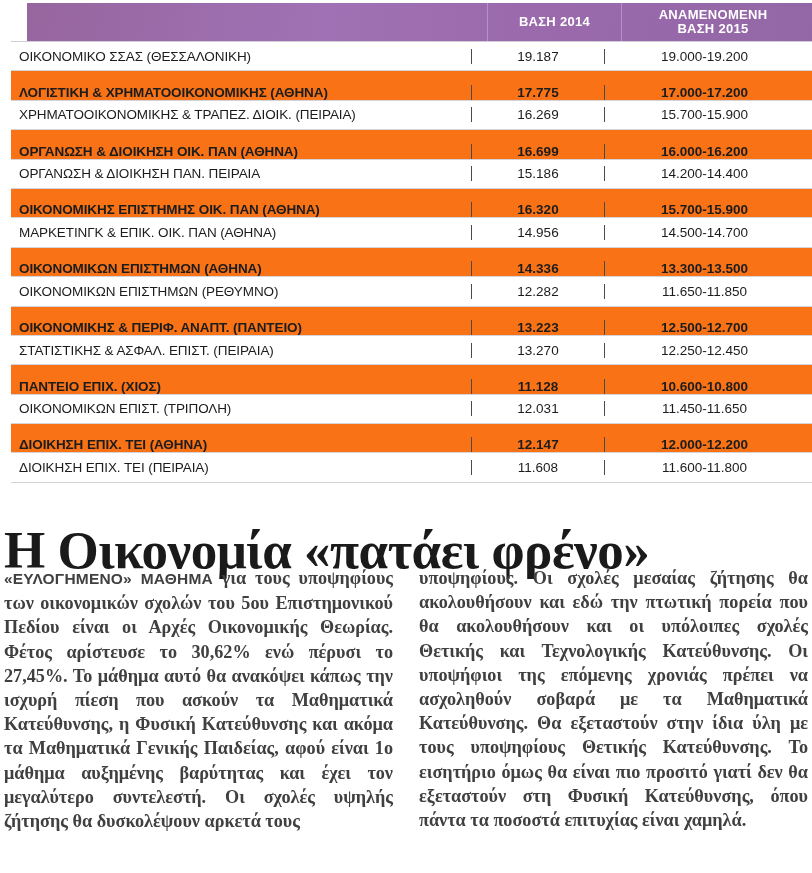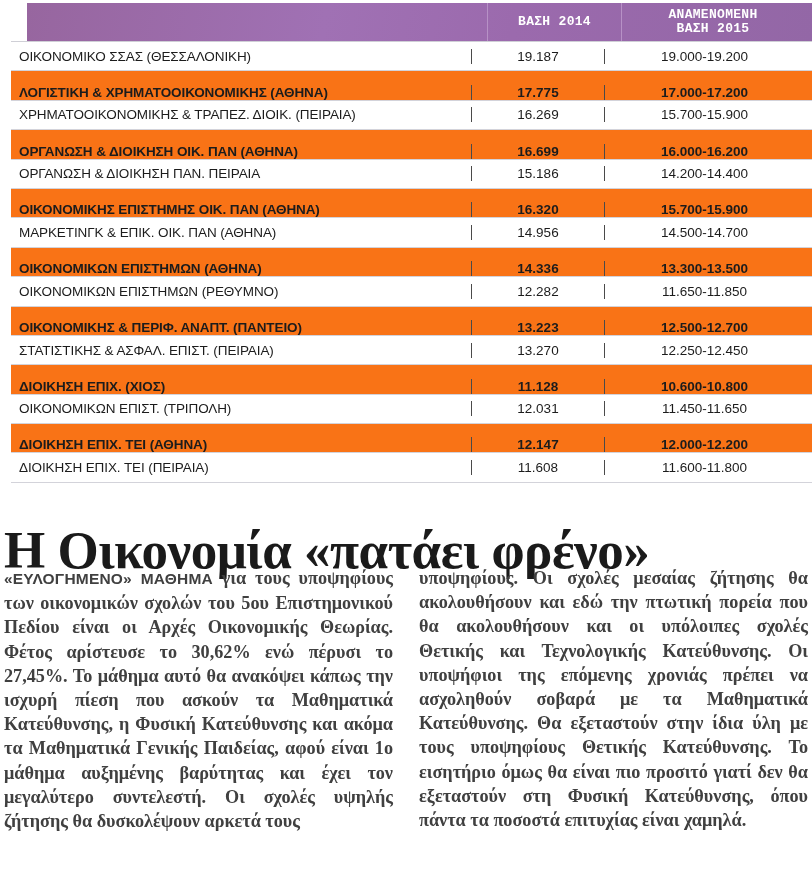--- a/index.html
+++ b/index.html
@@ -39,21 +39,20 @@
   .thead .th {
     color: #ffffff;
     font-weight: bold;
     font-size: 13px;
     letter-spacing: 0.3px;
     display: flex;
     align-items: center;
     justify-content: center;
     text-align: center;
     line-height: 1.1;
-    font-family: Liberation Mono, monospace;
   }
   .thead .th-name { flex: 0 0 460px; }
   .thead .th-2014 {
     flex: 0 0 133px;
     border-left: 1px solid #b791c6;
   }
   .thead .th-2015 {
     flex: 1 1 auto;
     border-left: 1px solid #b791c6;
     flex-direction: column;
@@ -208,21 +207,21 @@
         <div class="cell c-name">ΟΙΚΟΝΟΜΙΚΗΣ &amp; ΠΕΡΙΦ. ΑΝΑΠΤ. (ΠΑΝΤΕΙΟ)</div>
         <div class="cell c-2014">13.223</div>
         <div class="cell c-2015">12.500-12.700</div>
       </div>
       <div class="trow">
         <div class="cell c-name">ΣΤΑΤΙΣΤΙΚΗΣ &amp; ΑΣΦΑΛ. ΕΠΙΣΤ. (ΠΕΙΡΑΙΑ)</div>
         <div class="cell c-2014">13.270</div>
         <div class="cell c-2015">12.250-12.450</div>
       </div>
       <div class="trow alt">
-        <div class="cell c-name">ΔΙΟΙΚΗΣΗ ΕΠΙΧ. (ΧΙΟΣ)</div>
+        <div class="cell c-name">ΠΑΝΤΕΙΟ ΕΠΙΧ. (ΧΙΟΣ)</div>
         <div class="cell c-2014">11.128</div>
         <div class="cell c-2015">10.600-10.800</div>
       </div>
       <div class="trow">
         <div class="cell c-name">ΟΙΚΟΝΟΜΙΚΩΝ ΕΠΙΣΤ. (ΤΡΙΠΟΛΗ)</div>
         <div class="cell c-2014">12.031</div>
         <div class="cell c-2015">11.450-11.650</div>
       </div>
       <div class="trow alt">
         <div class="cell c-name">ΔΙΟΙΚΗΣΗ ΕΠΙΧ. ΤΕΙ (ΑΘΗΝΑ)</div>

